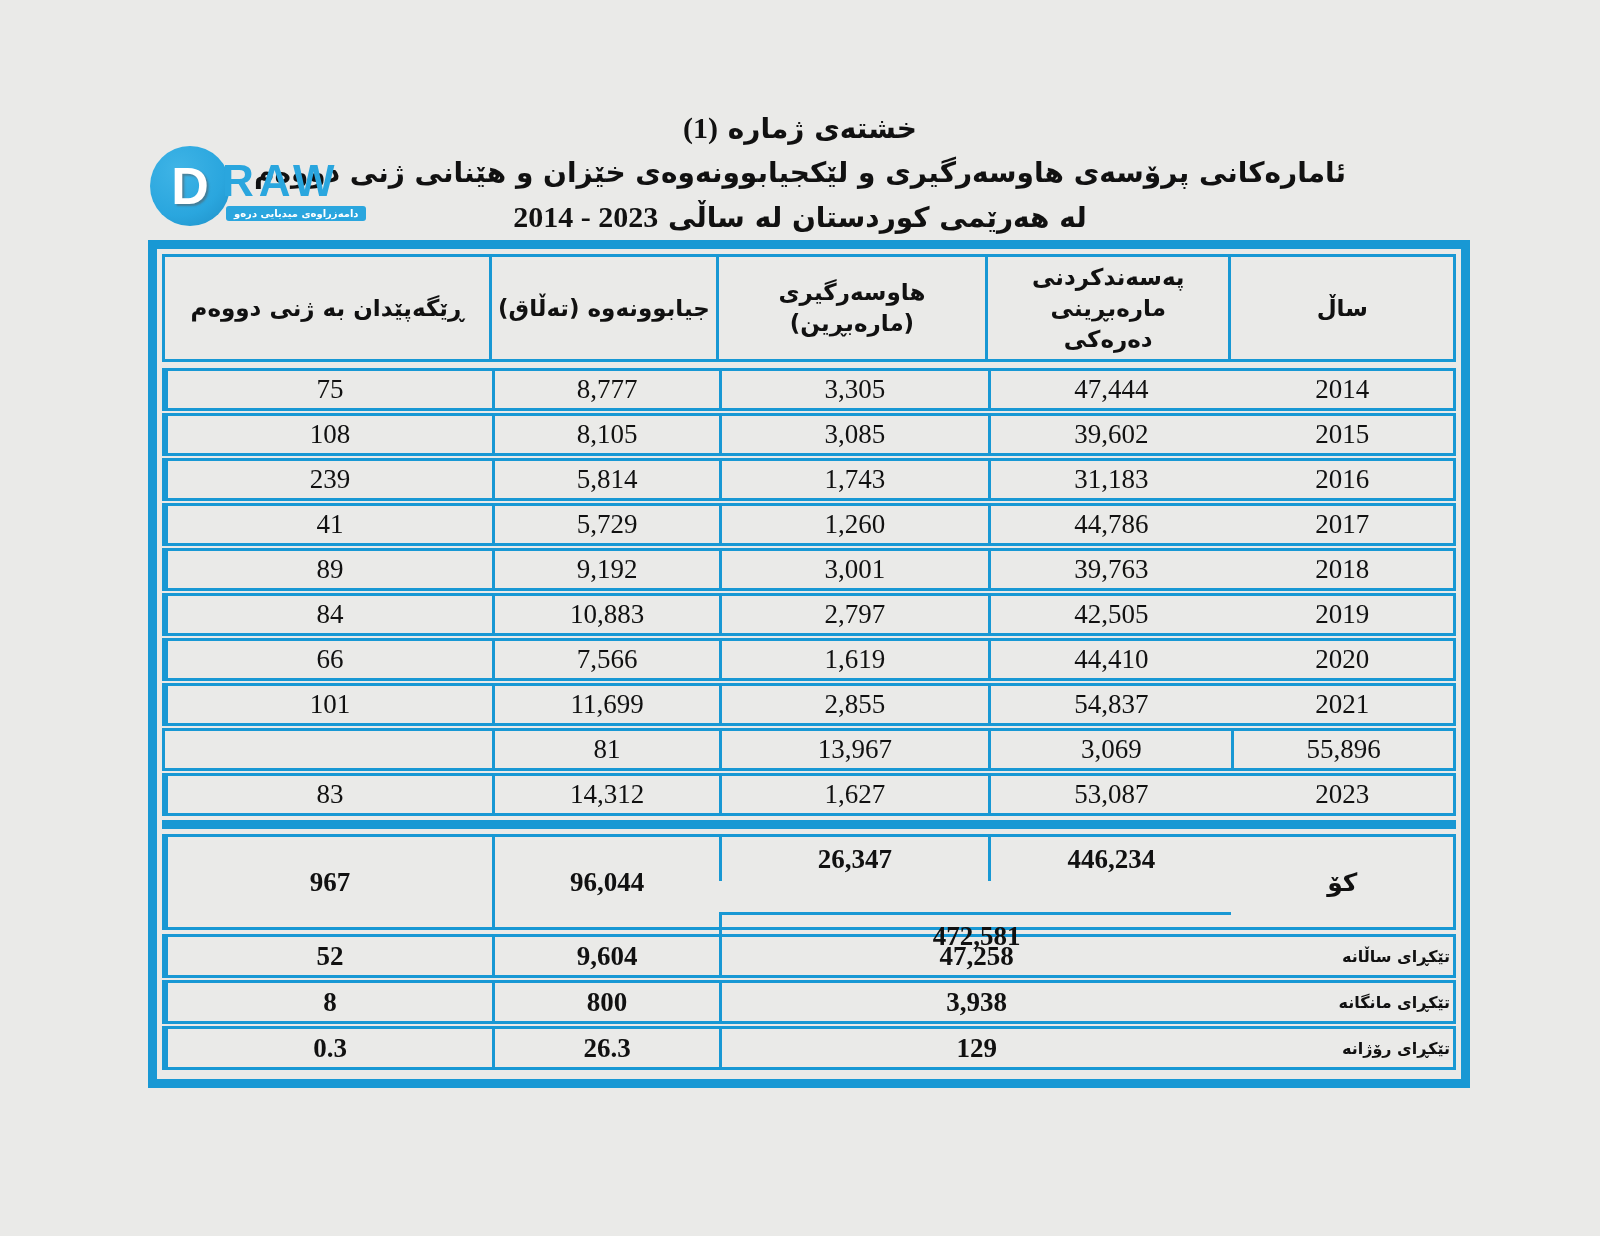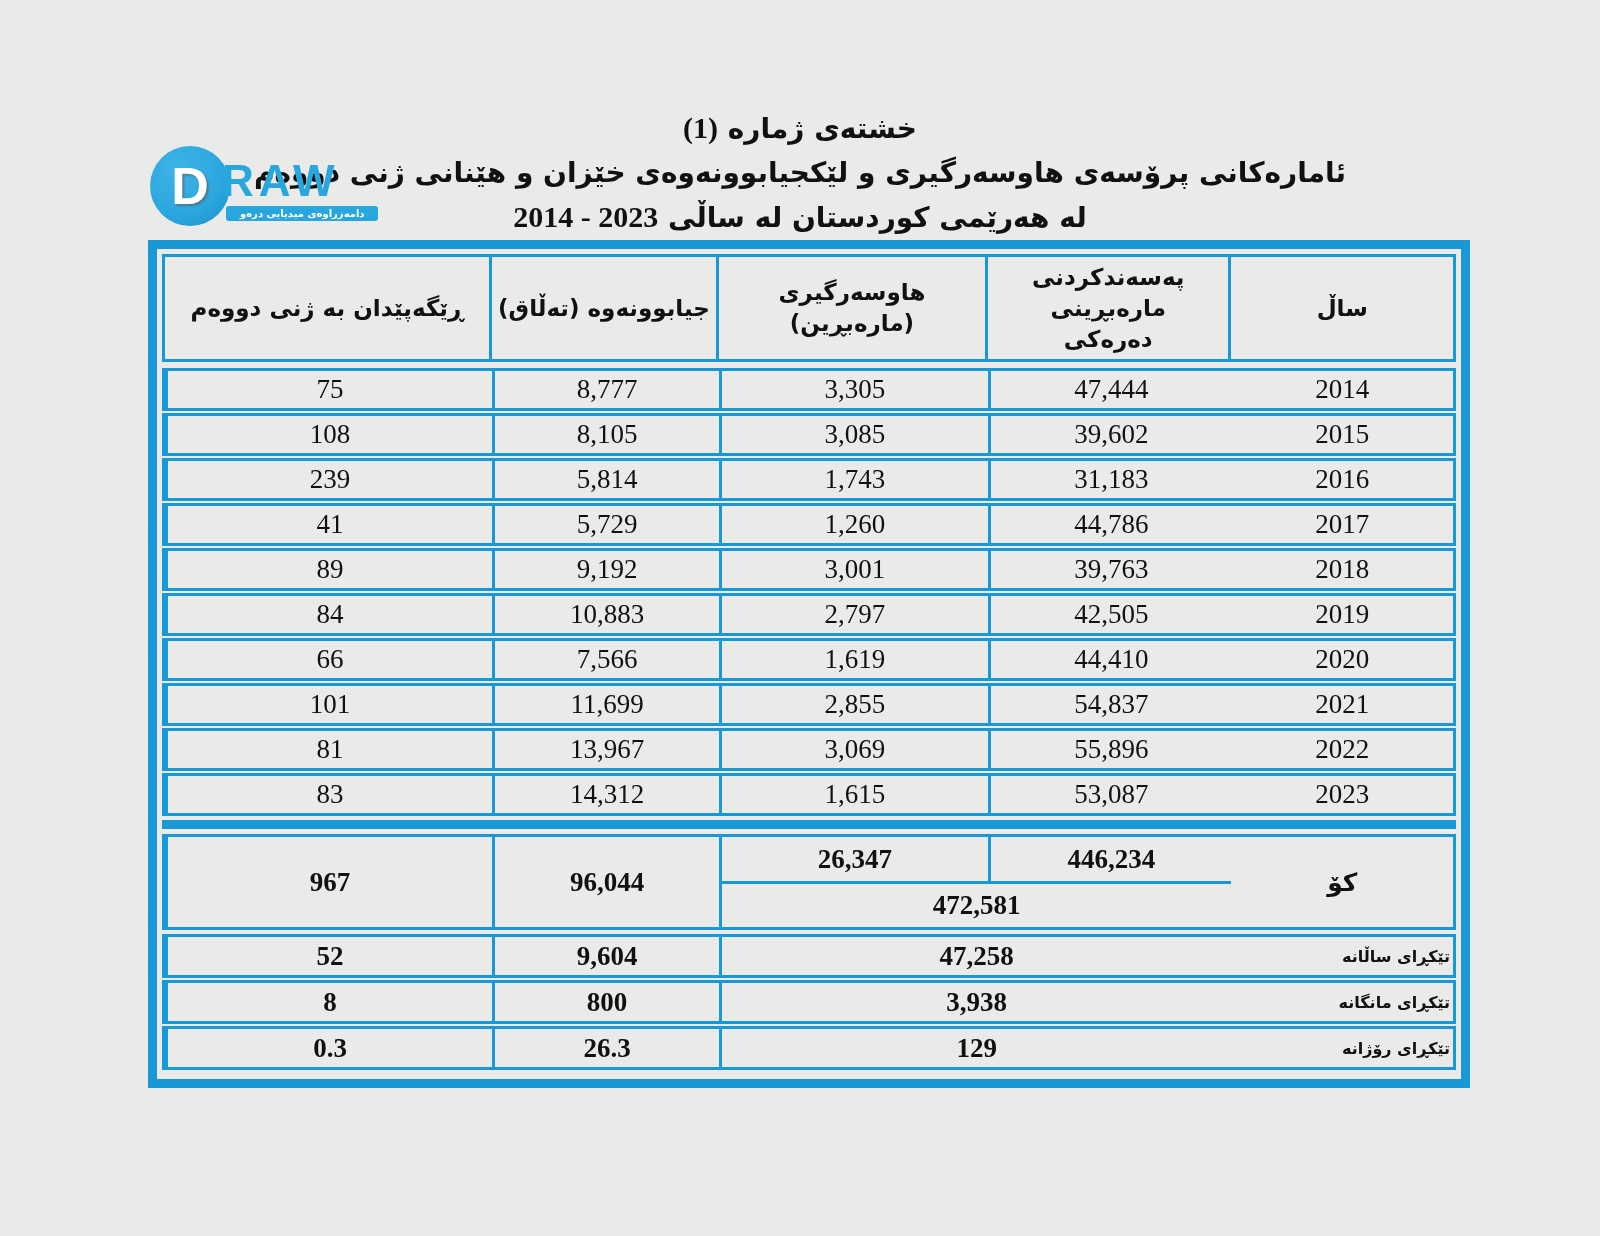--- a/index.html
+++ b/index.html
@@ -43,21 +43,21 @@
   }
   .logo-word{
     position:absolute; left:72px; top:16px;
     color:var(--logo-blue); font-weight:bold; font-size:44px; letter-spacing:5px;
     font-family:"Liberation Sans",sans-serif;
   }
   .logo-band{
     position:absolute; left:76px; top:66px; min-width:128px;
     background:var(--logo-blue); color:#ffffff;
     font-size:10px; font-weight:bold; text-align:center;
-    padding:2px 14px; border-radius:3px; direction:rtl;
+    padding:2px 8px; border-radius:3px; direction:rtl;
   }
 
   
   .tablewrap{
     position:absolute; left:148px; top:240px; width:1322px; height:848px;
     border:9px solid var(--blue);
     padding:5px 5px;
     direction:rtl;
   }
   .grid-row{
@@ -89,21 +89,21 @@
     display:grid;
     grid-template-columns:17.2% 18.9% 20.9% 17.6% 25.4%;
     grid-template-rows:44px 1fr;
     border:3px solid var(--blue);
     background:var(--bg);
     margin-bottom:4px;
   }
   .t-label{grid-column:1; grid-row:1 / 3;}
   .t-marriage{grid-column:2; grid-row:1;}
   .t-approval{grid-column:3; grid-row:1;}
-  .t-combined{grid-column:2 / 4; grid-row:2; border-top:3px solid var(--blue);}
+  .t-combined{grid-column:2 / 4; grid-row:2; border-top:3px solid var(--blue);margin-top:31px;}
   .t-divorce{grid-column:4; grid-row:1 / 3;}
   .t-second{grid-column:5; grid-row:1 / 3;}
   .totals-row .cell{height:100%;}
   .totals-row .arabic{font-weight:bold; font-size:25px;}
 
   .avg-row{
     height:44px;
     display:grid;
     grid-template-columns:17.2% 18.9% 20.9% 17.6% 25.4%;
     border:3px solid var(--blue);
@@ -211,30 +211,29 @@
     <div class="cell vsep num">66</div>
   </div>
   <div class="grid-row data-row">
     <div class="cell num">2021</div>
     <div class="cell vsep num">54,837</div>
     <div class="cell vsep num">2,855</div>
     <div class="cell vsep num">11,699</div>
     <div class="cell vsep num">101</div>
   </div>
   <div class="grid-row data-row">
-    <div class="cell num">2022</div>
     <div class="cell vsep num">55,896</div>
     <div class="cell vsep num">3,069</div>
     <div class="cell vsep num">13,967</div>
     <div class="cell vsep num">81</div>
   </div>
   <div class="grid-row data-row">
     <div class="cell num">2023</div>
     <div class="cell vsep num">53,087</div>
-    <div class="cell vsep num">1,615</div>
+    <div class="cell vsep num">1,627</div>
     <div class="cell vsep num">14,312</div>
     <div class="cell vsep num">83</div>
   </div>
 
   <div class="thick-sep"></div>
 
   <div class="totals-row">
     <div class="cell arabic t-label">کۆ</div>
     <div class="cell vsep num bold t-marriage">446,234</div>
     <div class="cell vsep num bold t-approval">26,347</div>

